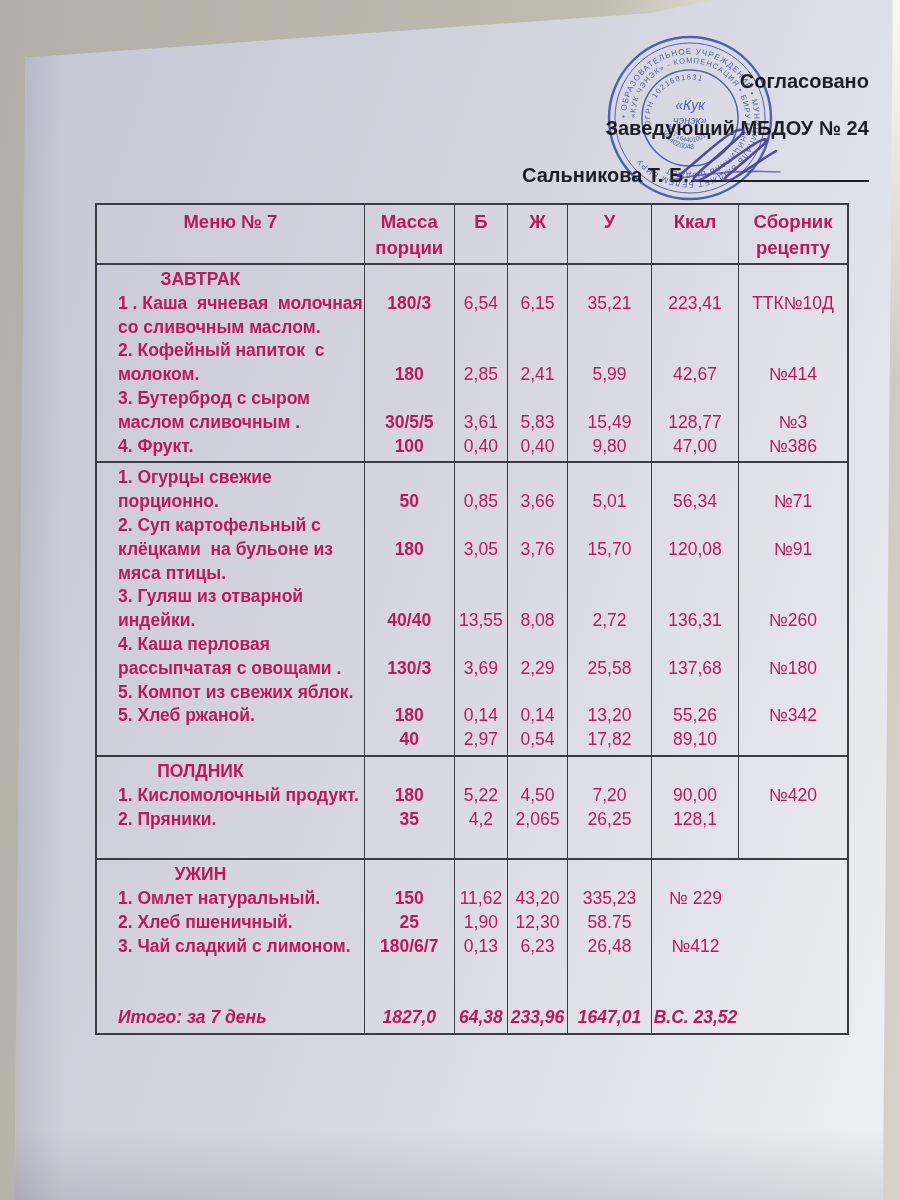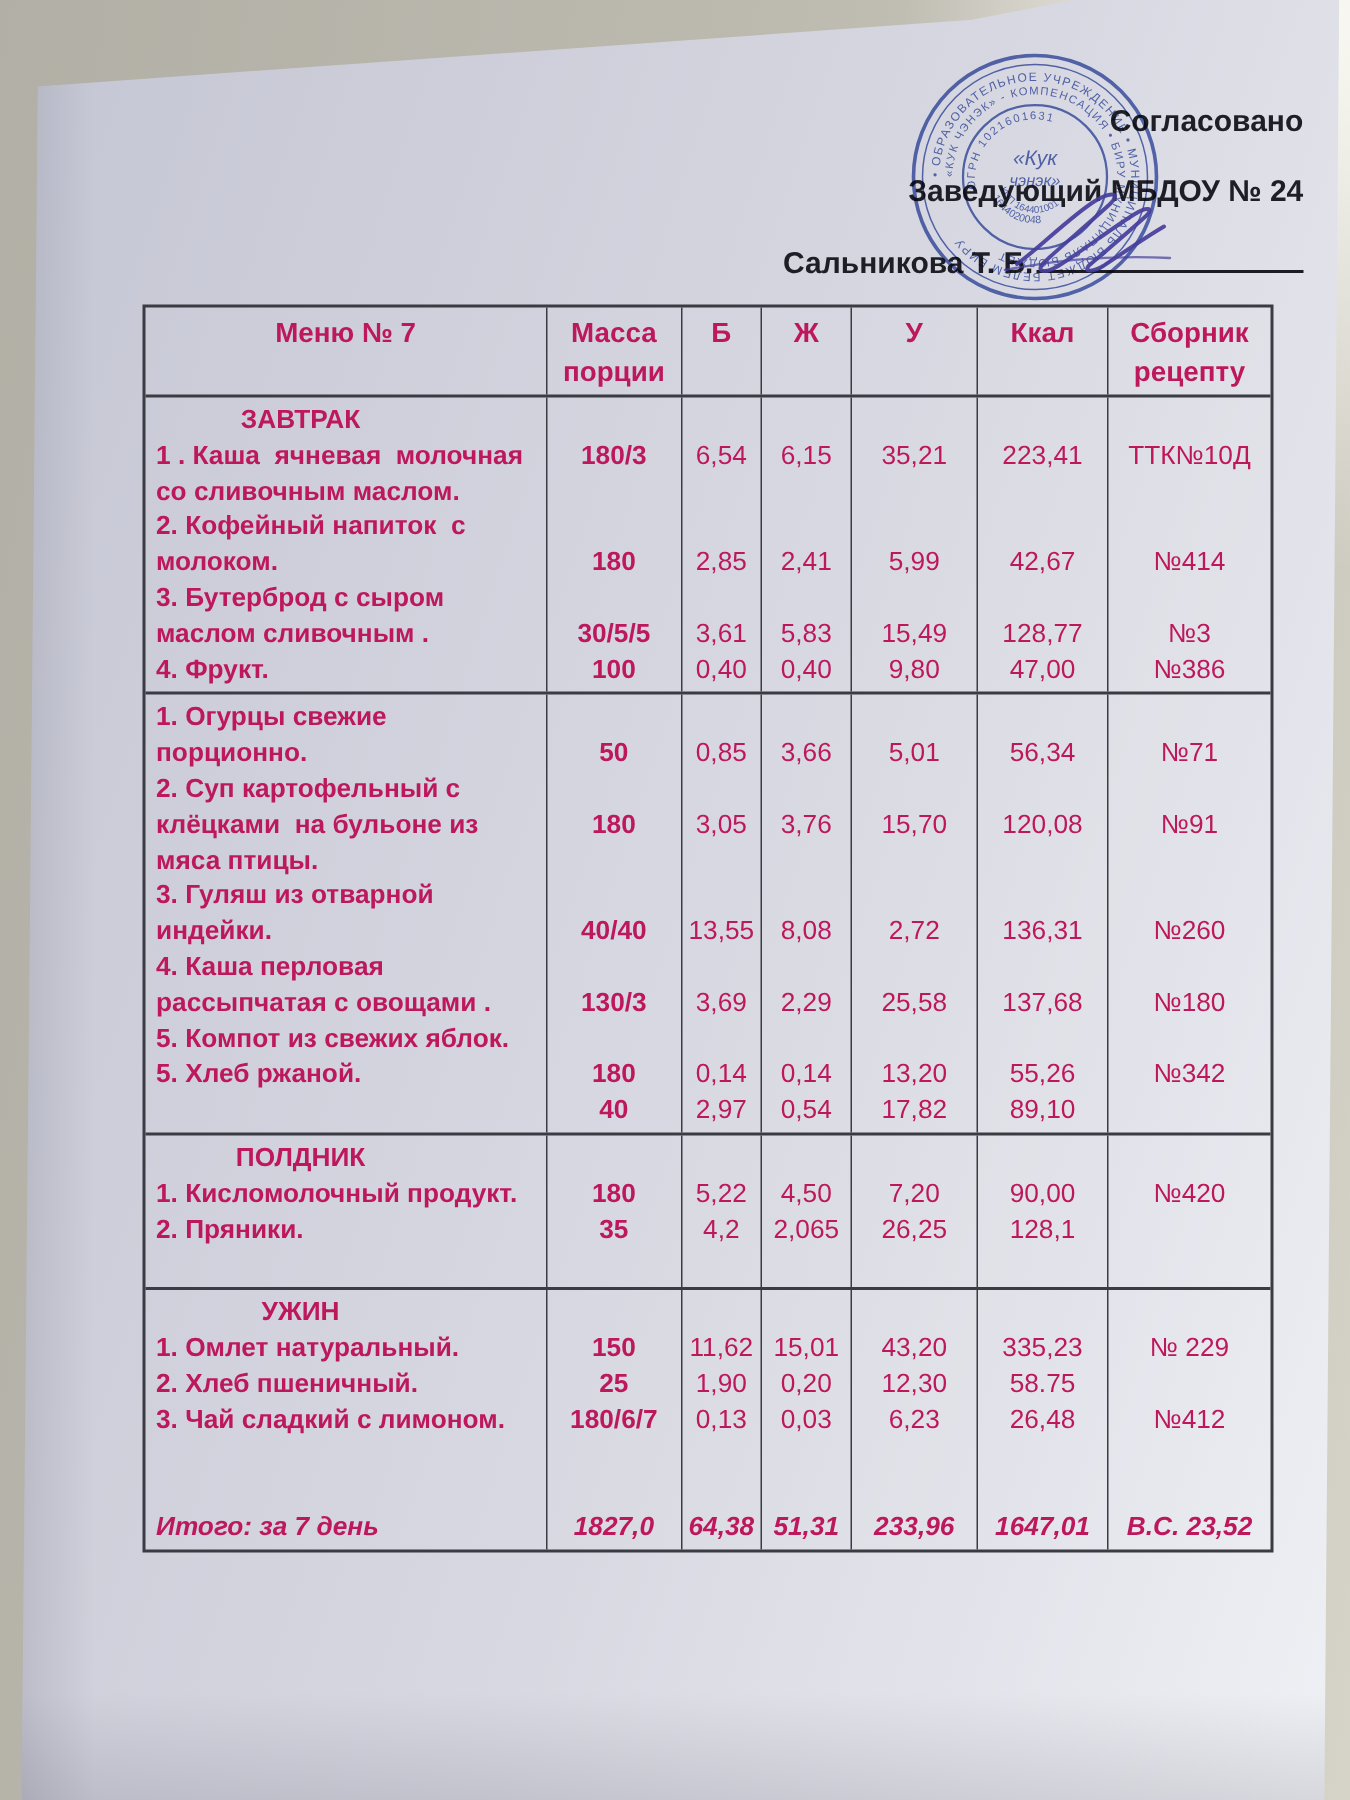--- a/index.html
+++ b/index.html
@@ -41,21 +41,21 @@
   .t-header{display:grid;grid-template-columns:35.7% 12% 7.1% 8% 11.2% 11.6% 14.4%;height:58px;}
   .t-header .h-cell{
     border-right:1.6px solid #3b3b43;text-align:center;font-weight:bold;
     font-size:18.5px;line-height:26px;padding-top:4px;overflow:hidden;
   }
   .t-header .h-cell:last-child{border-right:none;}
   .t-section{display:grid;grid-template-columns:35.7% 12% 7.1% 8% 11.2% 11.6% 14.4%;border-top:2px solid #3b3b43;}
   .t-col{border-right:1.6px solid #3b3b43;padding:3px 0 3px;min-width:0;}
   .t-col:last-child{border-right:none;}
   .t-line{height:23.8px;line-height:23.8px;font-size:17.5px;text-align:center;white-space:pre;font-weight:normal;}
-  .t-col.c-dish .t-line{text-align:left;padding-left:7px;font-weight:bold;}
+  .t-col.c-dish .t-line{text-align:left;padding-left:21px;font-weight:bold;}
   .t-col.c-dish .t-line.title{text-align:center;padding-left:0;padding-right:60px;}
   .t-col.c-mass .t-line{font-weight:bold;}
   .t-line.total{font-weight:bold;font-style:italic;}
 </style>
 </head>
 <body>
 
 <div class="paper"></div>
 
 <div class="approval">
@@ -344,29 +344,20 @@
         </div>
         <div class="t-col c-b">
           <div class="t-line title"></div>
           <div class="t-line">11,62</div>
           <div class="t-line">1,90</div>
           <div class="t-line">0,13</div>
           <div class="t-line"></div>
           <div class="t-line"></div>
           <div class="t-line total">64,38</div>
         </div>
-        <div class="t-col c-f">
-          <div class="t-line title"></div>
-          <div class="t-line">15,01</div>
-          <div class="t-line">0,20</div>
-          <div class="t-line">0,03</div>
-          <div class="t-line"></div>
-          <div class="t-line"></div>
-          <div class="t-line total">51,31</div>
-        </div>
         <div class="t-col c-c">
           <div class="t-line title"></div>
           <div class="t-line">43,20</div>
           <div class="t-line">12,30</div>
           <div class="t-line">6,23</div>
           <div class="t-line"></div>
           <div class="t-line"></div>
           <div class="t-line total">233,96</div>
         </div>
         <div class="t-col c-kcal">

